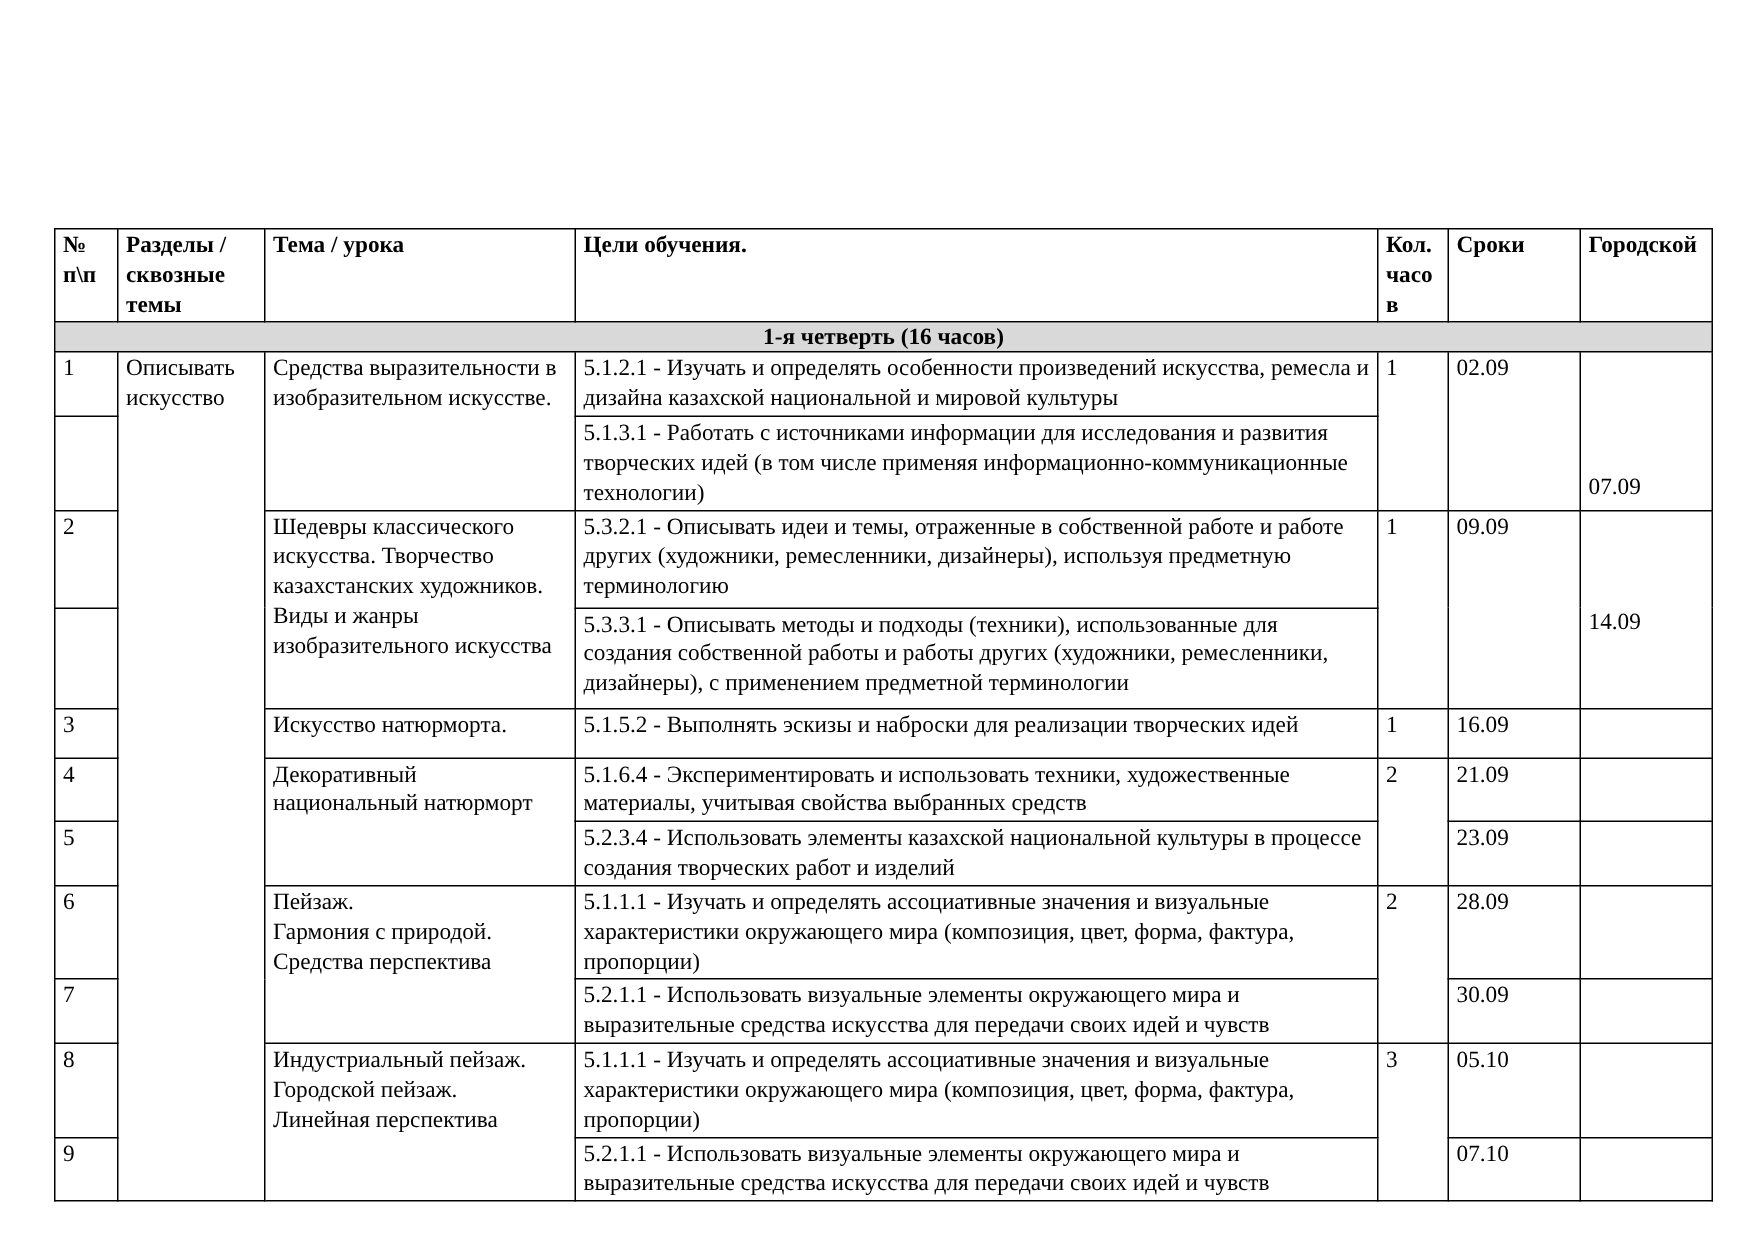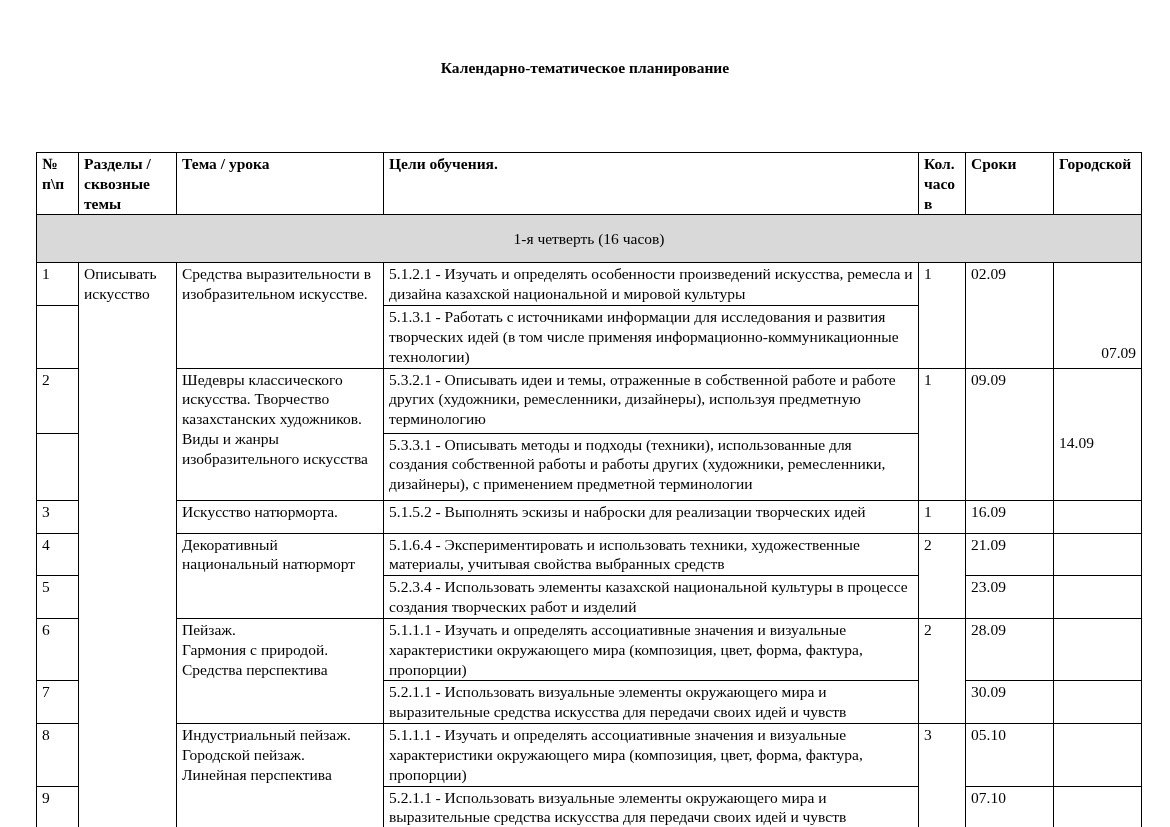--- a/index.html
+++ b/index.html
@@ -18,39 +18,38 @@
   .plan td, .plan th {
     border:1px solid #000; vertical-align:top;
     padding:1px 5px; font-size:15.5px; line-height:1.28; overflow:hidden;
     font-weight:normal; text-align:left; overflow-wrap:break-word; word-break:break-word;
   }
   .plan th { font-weight:bold; }
   .center { text-align:center; }
   .bold { font-weight:bold; }
   .pre { white-space:pre-line; }
   tr.quarter td {
-    background:#d9d9d9; text-align:center; font-weight:normal;
-    padding:14px 5px; line-height:19px;
+    background:#d9d9d9; text-align:center; font-weight:bold;
+    padding:0 5px; line-height:19px;
   }
-  td.note-bottom { vertical-align:bottom; padding-bottom:5px;text-align:right; }
+  td.note-bottom { vertical-align:bottom; padding-bottom:5px; }
   td.note-mid { padding-top:64px; }
   
   col.c-num { width:42px; }
   col.c-sec { width:98px; }
   col.c-topic { width:207px; }
   col.c-goal { width:535px; }
   col.c-hours { width:47px; }
   col.c-date { width:88px; }
   col.c-note { width:88px; }
 </style>
 </head>
 <body>
 
 <div class="titles">
-  <div>Календарно-тематическое планирование</div>
 </div>
 
 <table class="plan">
   <colgroup>
     <col class="c-num">
       <col class="c-sec">
       <col class="c-topic">
       <col class="c-goal">
     <col class="c-hours">
       <col class="c-date">

